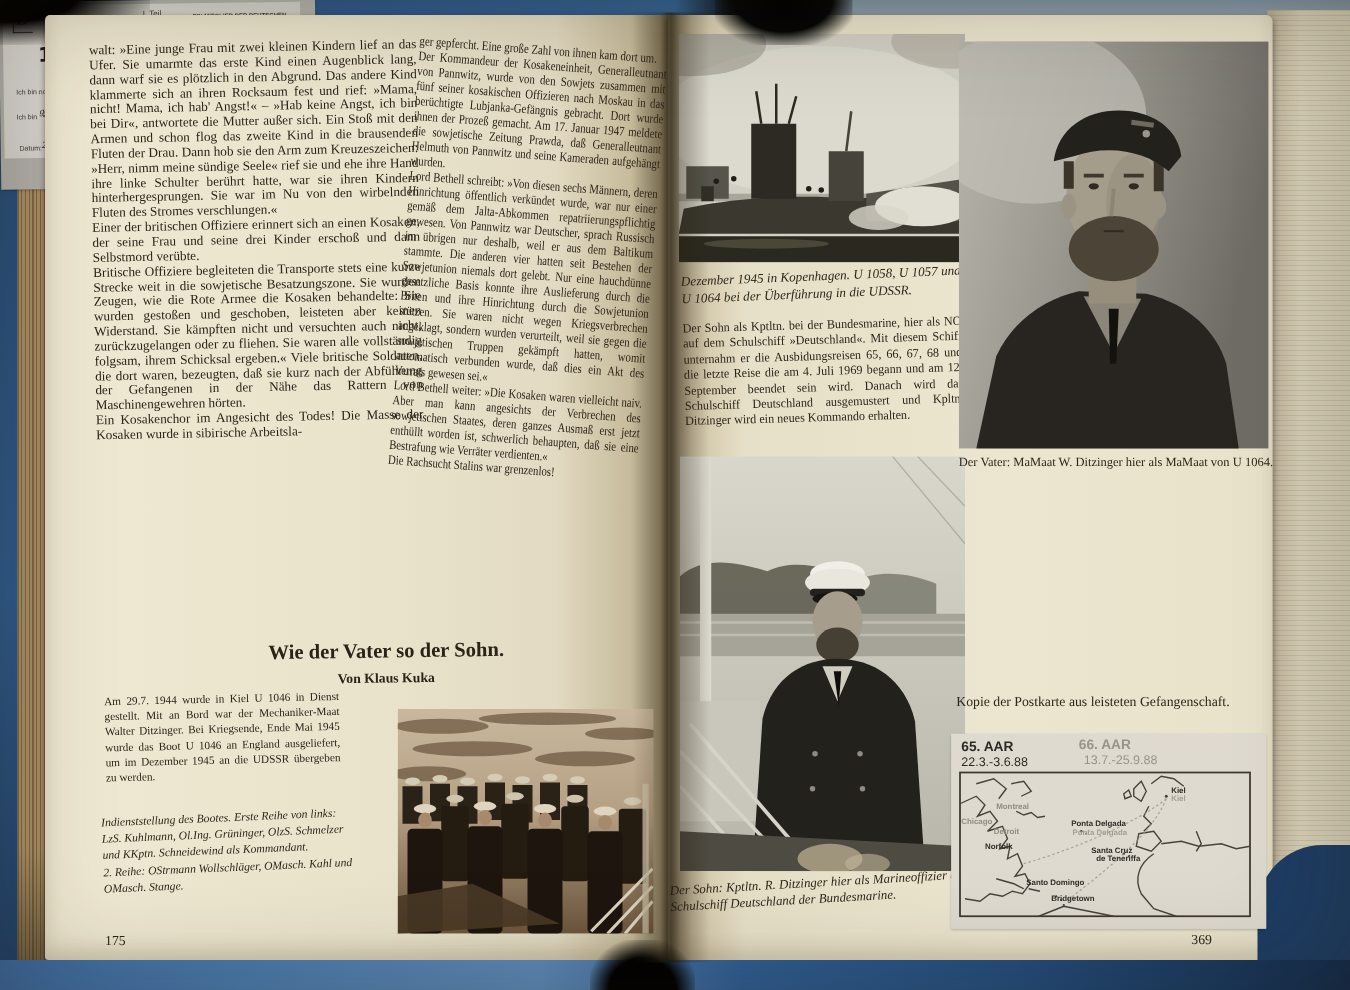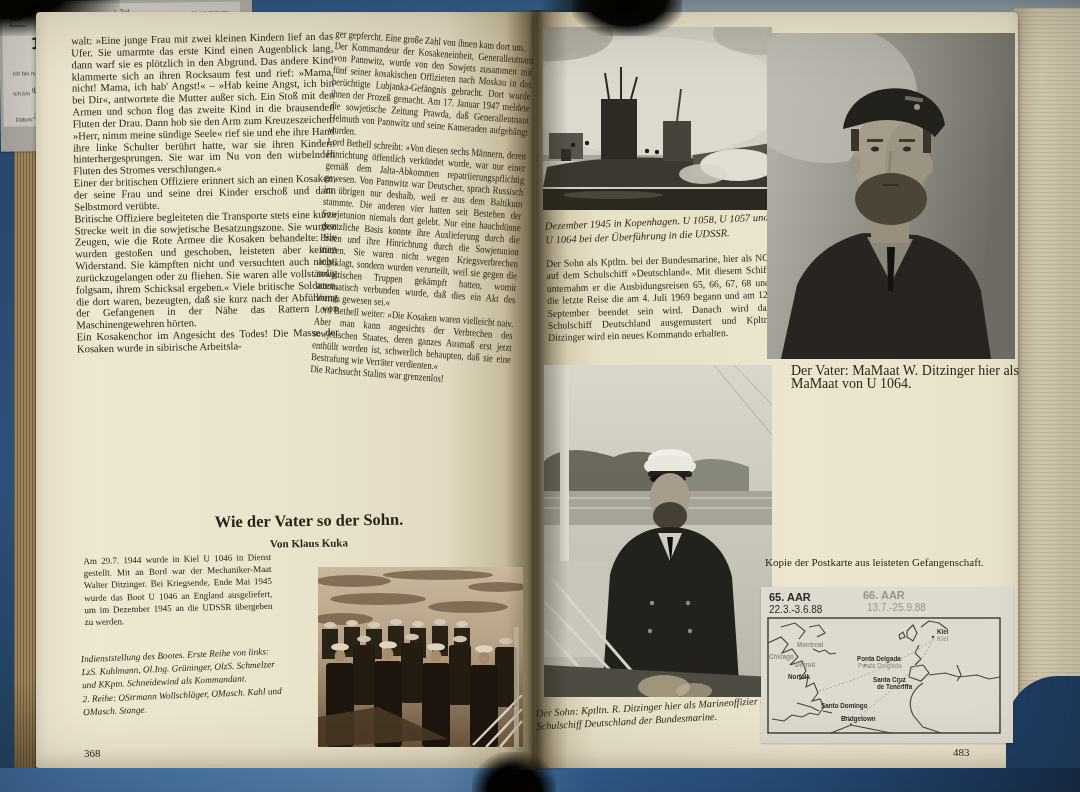--- a/index.html
+++ b/index.html
@@ -52,21 +52,21 @@
   #article-byline{left:60px;top:537px;width:498px;text-align:center;font-weight:bold;
         font-size:11px;z-index:2;transform:rotate(-.8deg);}
   #intro{left:84px;top:553px;width:188px;font-size:9px;line-height:12.2px;transform:rotate(-1.3deg);}
   .caption{z-index:2;font-style:italic;color:#2e2619;}
   #caption-sailors{left:82px;top:649px;width:200px;font-size:9.3px;line-height:13.2px;transform:rotate(-2.4deg);}
   #caption-sailors p{margin:0;}
   #pagenum-368{left:84px;top:747px;font-size:11px;z-index:2;}
   #caption-sub{left:545px;top:215px;width:230px;font-size:10.5px;line-height:14px;transform:rotate(-2.3deg);}
   #para-son{left:546px;top:258px;width:230px;font-size:10px;line-height:12.4px;transform:rotate(-1.6deg) scaleX(.97);transform-origin:0 0;}
   #caption-son{left:536px;top:700px;width:246px;font-size:10.3px;line-height:13px;transform:rotate(-3.2deg);}
-  #caption-father{left:767px;top:364px;width:252px;font-size:14px;line-height:13px;font-style:normal;z-index:2;margin-left:24px;}
+  #caption-father{left:767px;top:364px;width:252px;font-size:10px;line-height:13px;font-style:normal;z-index:2;}
   #caption-postcard{left:765px;top:556px;width:252px;font-size:11px;line-height:13px;font-style:normal;z-index:2;}
   #pagenum-369{left:953px;top:746px;font-size:11px;z-index:2;}
   
   .photo{z-index:2;overflow:hidden;}
   #photo-sailors{left:318px;top:567px;width:205px;height:180px;}
   #photo-submarine{left:543px;top:27px;width:229px;height:183px;}
   #photo-son{left:544px;top:365px;width:228px;height:332px;}
   #photo-portrait{left:767px;top:33px;width:248px;height:326px;}
   
   #postcard{left:762px;top:396px;width:253px;height:150px;z-index:2;background:#b2b0aa;
@@ -200,21 +200,21 @@
       </g>
       <g stroke="#dcd3bd" stroke-width="2.5">
         <line x1="155" y1="178" x2="204" y2="128"></line>
           <line x1="168" y1="180" x2="204" y2="142"></line>
           <line x1="182" y1="180" x2="204" y2="154"></line>
       </g>
       <rect x="196" y="60" width="5" height="120" fill="#cdc3aa" opacity=".8"></rect>
       <path d="M0,150 L60,140 L130,172 L0,180 Z" fill="#4a3826" opacity=".9"></path>
     </svg>
   </div>
-  <div id="pagenum-368" class="abs pagenum">368</div>
+  <div id="pagenum-368" class="abs pagenum">175</div>
 
   <div id="photo-submarine" class="abs photo">
     <svg viewBox="0 0 229 183" width="229" height="183">
       <rect width="229" height="183" fill="#d2cfc5"></rect>
       <ellipse cx="114" cy="70" rx="130" ry="60" fill="#dedbd1" opacity=".8"></ellipse>
       <ellipse cx="10" cy="8" rx="60" ry="26" fill="#9b988c" opacity=".6"></ellipse>
       <ellipse cx="220" cy="6" rx="50" ry="22" fill="#a5a296" opacity=".5"></ellipse>
       <rect y="128" width="229" height="6" fill="#8d8a7e" opacity=".6"></rect>
       <rect x="6" y="106" width="34" height="26" fill="#56544b"></rect>
       <path d="M0,160 L4,140 C40,132 90,128 140,132 L229,126 L229,160 Z" fill="#3a382f"></path>
@@ -396,21 +396,21 @@
       <text x="96" y="74" font-size="6.3" font-weight="bold" fill="#2e2c26">Ponta Delgada</text>
       <text x="97" y="81" font-size="6.3" font-weight="bold" fill="#a29e93">Ponta Delgada</text>
       <text x="112" y="95" font-size="6.3" font-weight="bold" fill="#2e2c26">Santa Cruz</text>
       <text x="116" y="102" font-size="6.3" font-weight="bold" fill="#2e2c26">de Teneriffa</text>
       <text x="60" y="121" font-size="6.3" font-weight="bold" fill="#2e2c26">Santo Domingo</text>
       <text x="80" y="134" font-size="6.3" font-weight="bold" fill="#2e2c26">Bridgetown</text>
       <text x="176" y="47" font-size="6.3" font-weight="bold" fill="#2e2c26">Kiel</text>
       <text x="176" y="54" font-size="6.3" font-weight="bold" fill="#a29e93">Kiel</text>
     </svg>
   </div>
-  <div id="pagenum-369" class="abs pagenum">483</div>
+  <div id="pagenum-369" class="abs pagenum">369</div>
 
   <div class="gutter abs"></div>
   <div class="abs spine-top"></div>
   <div class="abs cover-br"></div>
   <div class="abs edge-bottom"></div>
   <div class="abs spine-bot"></div>
   <div class="abs vignette"></div>
 </div>
 
 </body></html>

